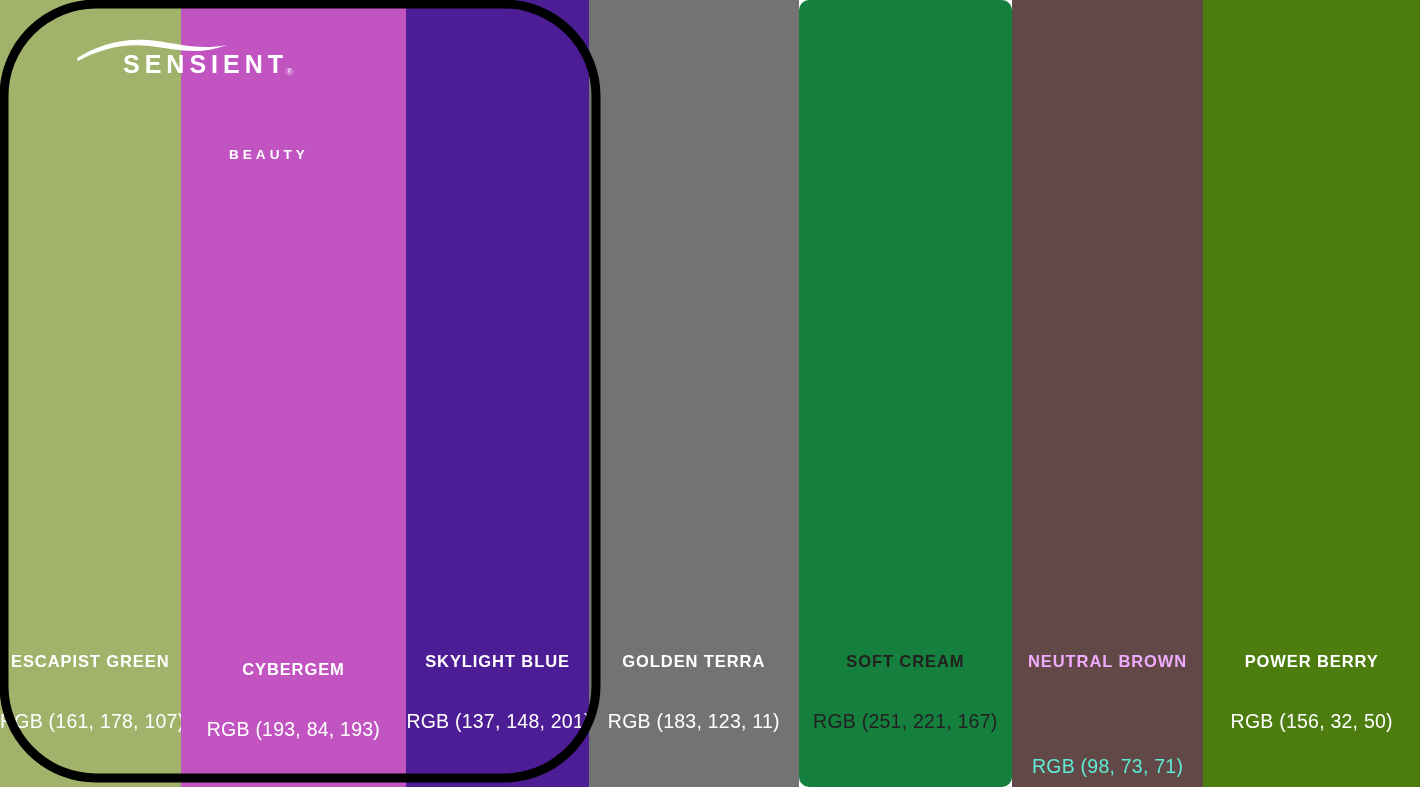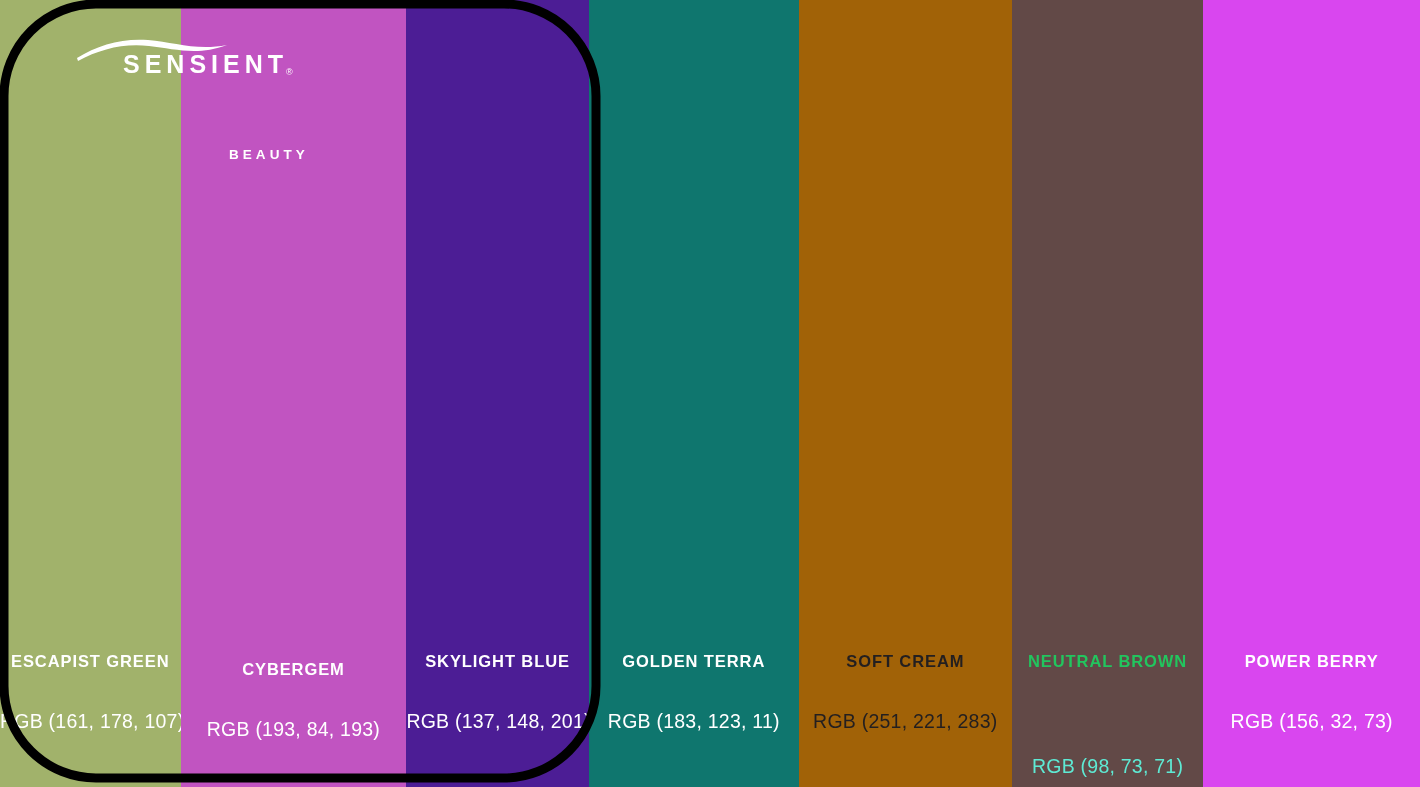--- a/index.html
+++ b/index.html
@@ -121,35 +121,35 @@
         <div class="swatch-rgb" style="color: rgb(255, 255, 255);">RGB (161, 178, 107)</div>
       </div>
       <div class="swatch" style="width: 244px; background: rgb(193, 84, 193); margin-top: 8px;">
         <div class="swatch-label" style="color: rgb(255, 255, 255);">CYBERGEM</div>
         <div class="swatch-rgb" style="color: rgb(255, 255, 255);">RGB (193, 84, 193)</div>
       </div>
       <div class="swatch" style="width: 197px; background: #4c1d95;">
         <div class="swatch-label" style="color: rgb(255, 255, 255);">SKYLIGHT BLUE</div>
         <div class="swatch-rgb" style="color: rgb(255, 255, 255);">RGB (137, 148, 201)</div>
       </div>
-      <div class="swatch" style="width: 227px; background: #0f766e;">
+      <div class="swatch" style="width: 227px; background: #737373;">
         <div class="swatch-label" style="color: rgb(255, 255, 255);">GOLDEN TERRA</div>
         <div class="swatch-rgb" style="color: rgb(255, 255, 255);">RGB (183, 123, 11)</div>
       </div>
-      <div class="swatch" style="width: 230px; background: #a16207;">
+      <div class="swatch" style="width: 230px; background: #15803d; border-radius: 10px;">
         <div class="swatch-label" style="color: rgb(35, 31, 32);">SOFT CREAM</div>
-        <div class="swatch-rgb" style="color: rgb(35, 31, 32);">RGB (251, 221, 283)</div>
+        <div class="swatch-rgb" style="color: rgb(35, 31, 32);">RGB (251, 221, 167)</div>
       </div>
       <div class="swatch" style="width: 207px; background: rgb(98, 73, 71);">
-        <div class="swatch-label" style="color: #22c55e;">NEUTRAL BROWN</div>
+        <div class="swatch-label" style="color: #f0abfc;">NEUTRAL BROWN</div>
         <div class="swatch-rgb" style="color: #5eead4; margin-top: 45px;">RGB (98, 73, 71)</div>
       </div>
-      <div class="swatch" style="width: 234px; background: #d946ef;">
+      <div class="swatch" style="width: 234px; background: #4d7c0f;">
         <div class="swatch-label" style="color: rgb(255, 255, 255);">POWER BERRY</div>
-        <div class="swatch-rgb" style="color: rgb(255, 255, 255);">RGB (156, 32, 73)</div>
+        <div class="swatch-rgb" style="color: rgb(255, 255, 255);">RGB (156, 32, 50)</div>
       </div>
     </div>
 
   <svg id="outline" viewBox="0 0 604 787" preserveAspectRatio="none" aria-hidden="true">
     <rect id="outline-rect" x="4" y="4" width="592" height="774" rx="92" ry="92" fill="none" stroke="#000000" stroke-width="9"></rect>
   </svg>
 
   <div id="logo">
     <svg id="logo-swoosh" viewBox="0 0 152 30" aria-hidden="true">
       <path d="M1 22 C 22 9, 46 2, 72 4 C 98 6, 120 15, 151 9

